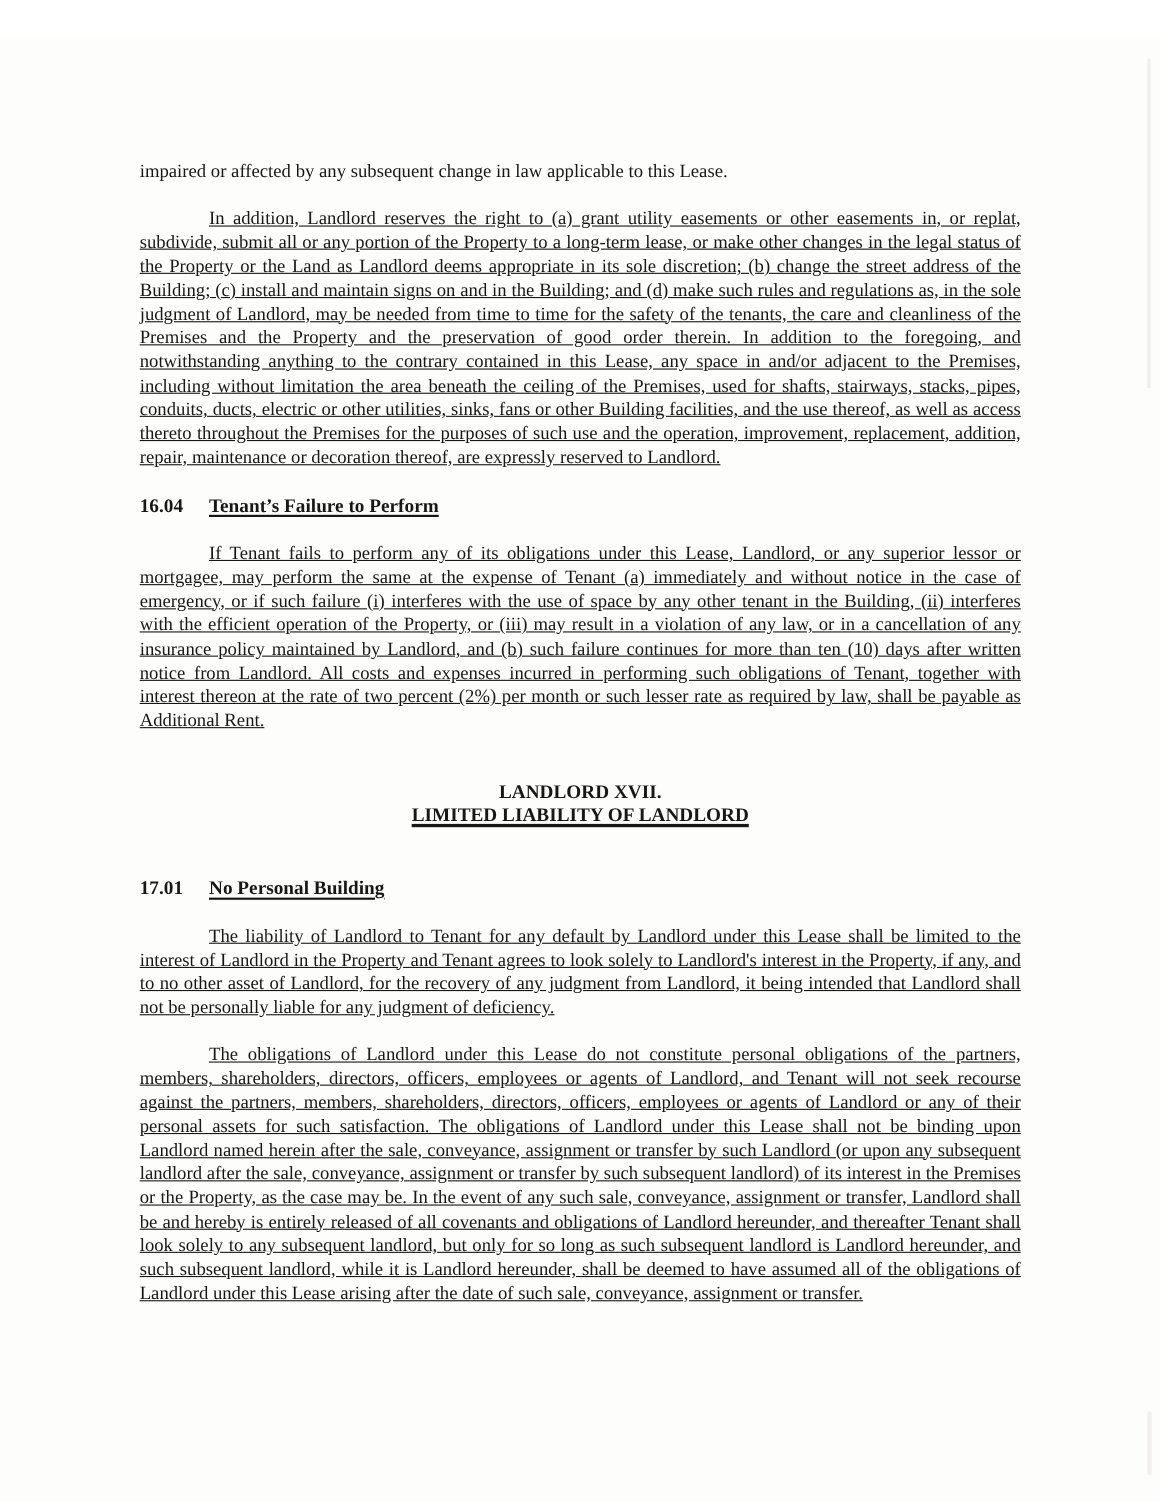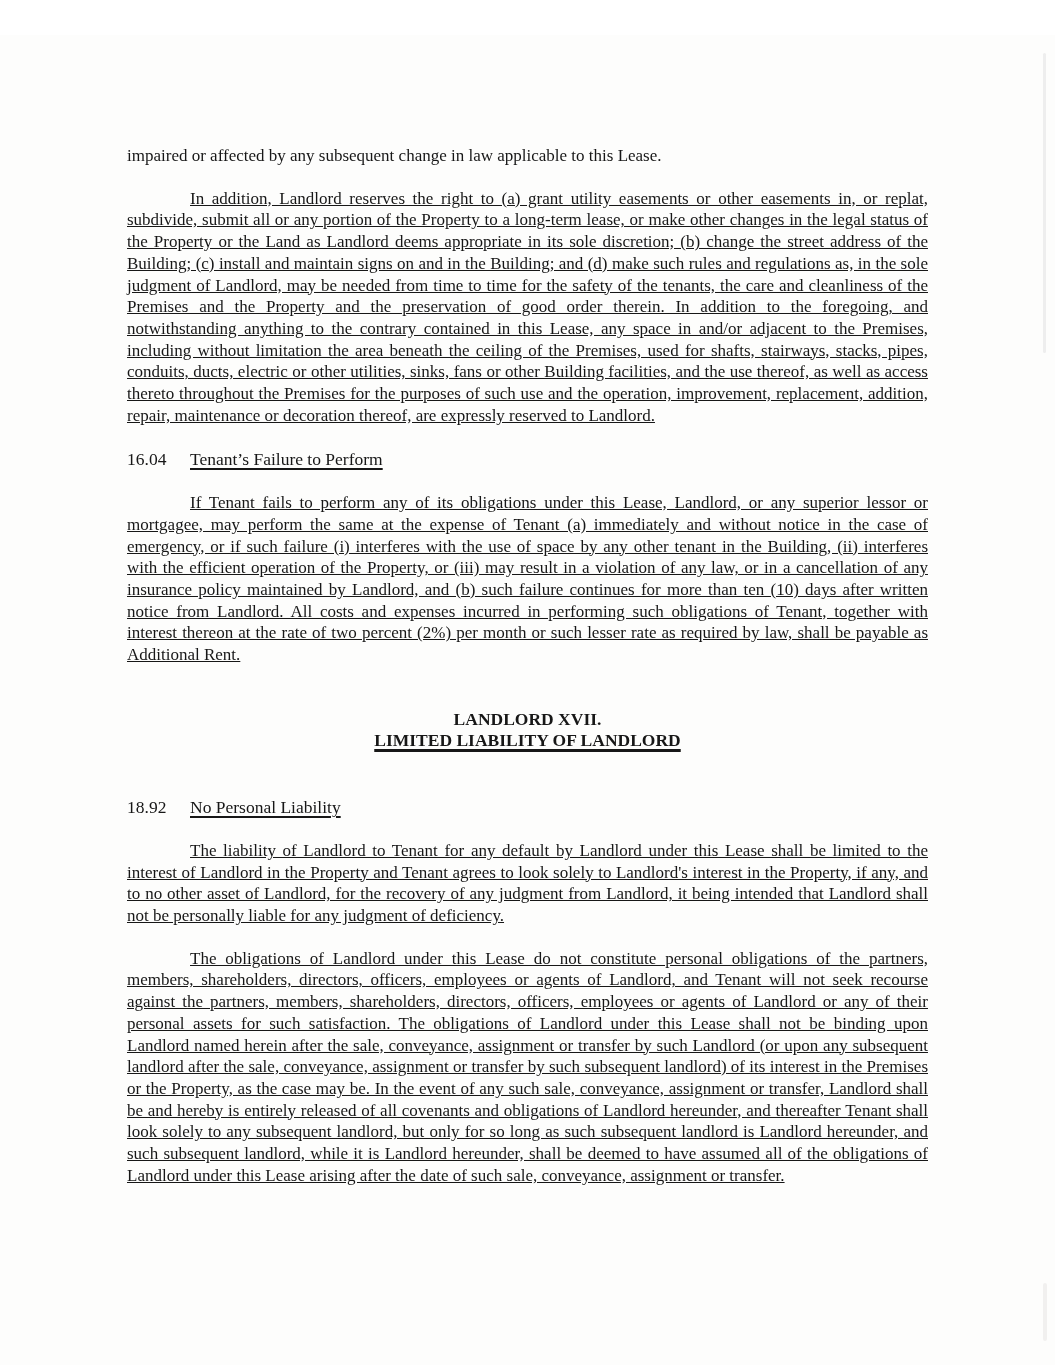--- a/index.html
+++ b/index.html
@@ -29,21 +29,21 @@
   .text-area p {
     margin: 0;
   }
   .para-indent {
     text-indent: 63px;
     margin-top: 21px !important;
     text-decoration: underline;
   }
   .sec-heading {
     margin-top: 23px;
-    font-weight: normal;
+    font-weight: bold;
     font-size: 17.5px;
     text-align: left;
   }
   .sec-num {
     display: inline-block;
     width: 63px;
   }
   .sec-title {
     text-decoration: underline;
     text-decoration-thickness: 2px;
@@ -110,21 +110,21 @@
     </div>
 
     <p class="para-indent">If Tenant fails to perform any of its obligations under this Lease, Landlord, or any superior lessor or mortgagee, may perform the same at the expense of Tenant (a) immediately and without notice in the case of emergency, or if such failure (i) interferes with the use of space by any other tenant in the Building, (ii) interferes with the efficient operation of the Property, or (iii) may result in a violation of any law, or in a cancellation of any insurance policy maintained by Landlord, and (b) such failure continues for more than ten (10) days after written notice from Landlord. All costs and expenses incurred in performing such obligations of Tenant, together with interest thereon at the rate of two percent (2%) per month or such lesser rate as required by law, shall be payable as Additional Rent.</p>
 
     <div class="article-heading">
       <div class="line1">LANDLORD XVII.</div>
       <div class="line2">LIMITED LIABILITY OF LANDLORD</div>
     </div>
 
     <div class="sec-heading gap-large">
-      <span class="sec-num">18.92</span><span class="sec-title">No Personal Liability</span>
+      <span class="sec-num">17.01</span><span class="sec-title">No Personal Building</span>
     </div>
 
     <p class="para-indent">The liability of Landlord to Tenant for any default by Landlord under this Lease shall be limited to the interest of Landlord in the Property and Tenant agrees to look solely to Landlord's interest in the Property, if any, and to no other asset of Landlord, for the recovery of any judgment from Landlord, it being intended that Landlord shall not be personally liable for any judgment of deficiency.</p>
 
     <p class="para-indent">The obligations of Landlord under this Lease do not constitute personal obligations of the partners, members, shareholders, directors, officers, employees or agents of Landlord, and Tenant will not seek recourse against the partners, members, shareholders, directors, officers, employees or agents of Landlord or any of their personal assets for such satisfaction. The obligations of Landlord under this Lease shall not be binding upon Landlord named herein after the sale, conveyance, assignment or transfer by such Landlord (or upon any subsequent landlord after the sale, conveyance, assignment or transfer by such subsequent landlord) of its interest in the Premises or the Property, as the case may be. In the event of any such sale, conveyance, assignment or transfer, Landlord shall be and hereby is entirely released of all covenants and obligations of Landlord hereunder, and thereafter Tenant shall look solely to any subsequent landlord, but only for so long as such subsequent landlord is Landlord hereunder, and such subsequent landlord, while it is Landlord hereunder, shall be deemed to have assumed all of the obligations of Landlord under this Lease arising after the date of such sale, conveyance, assignment or transfer.</p>
 
   </div>
 
   <div class="page-number">26</div>
 

